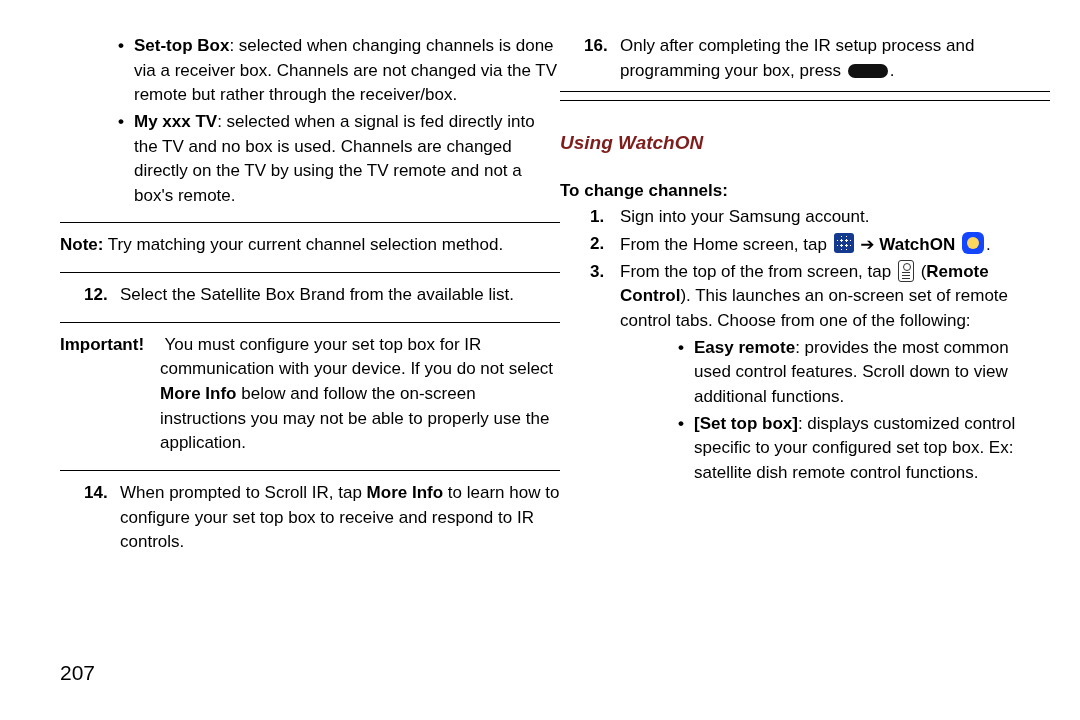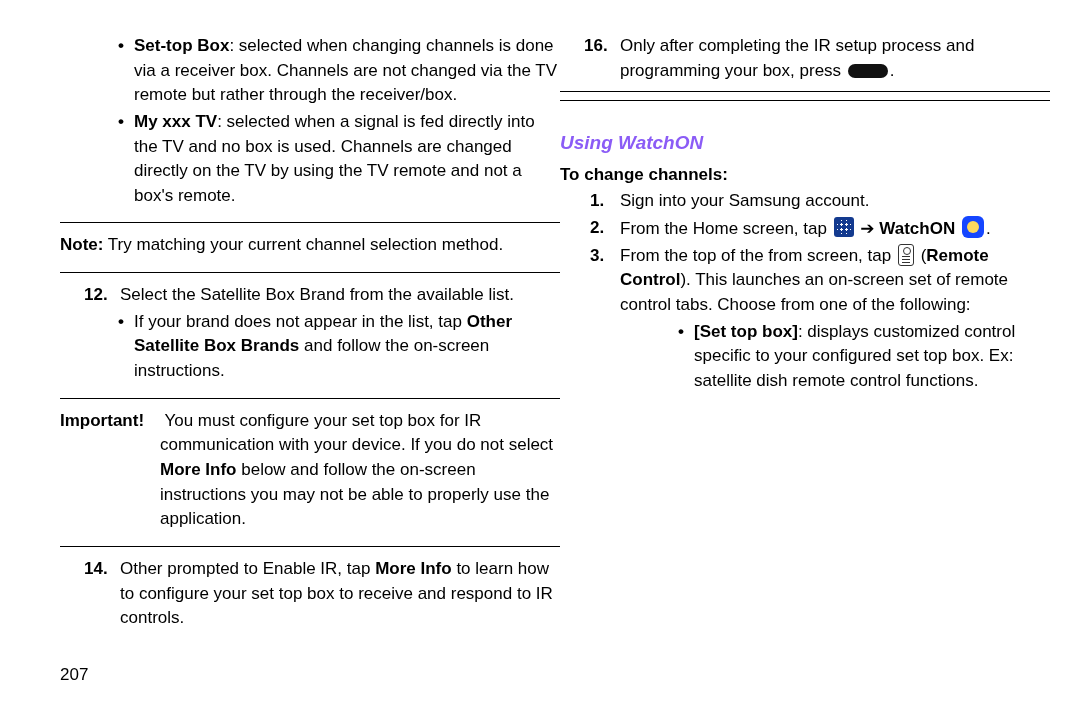--- a/index.html
+++ b/index.html
@@ -80,25 +80,25 @@
     margin: 0;
   }
   .ol-sub::before {
     content: "•";
     position: absolute;
     left: 58px;
     top: 0;
     font-weight: bold;
   }
   .section-hd {
-    color: #8b5cf6;
+    color: #7f1d1d;
     font-weight: bold;
     font-style: italic;
     font-size: 19px;
-    margin: 28px 0 6px 0;
+    margin: 28px 0 22px 0;
   }
   .subhd {
     font-weight: bold;
     margin: 4px 0 2px 0;
   }
   .r-ol {
     list-style: none;
     padding: 0;
     margin: 0;
   }
@@ -173,21 +173,21 @@
   .icon-home {
     display:inline-block; width:40px; height:14px;
     background:#111; border-radius:7px;
     vertical-align:-2px; margin:0 2px;
   }
   .hang-important { padding-left: 100px; }
   .hang-important > b:first-child {
     display:inline-block; margin-left:-100px; width:100px;
   }
   .pgnum {
-    position:absolute; left:60px; bottom:32px; font-size:17px;
+    position:absolute; left:60px; bottom:32px; font-size:21px;
   }
 </style>
 </head>
 <body>
 
 <div class="page">
 
   <div class="col col-left">
 
     <ul class="bullets">
@@ -202,33 +202,30 @@
     <hr class="rule">
     <p class="note-block">
       <b>Note:</b><span> Try matching your current channel selection method.</span>
     </p>
     <hr class="rule">
 
     <div class="ol-item">
       <span class="ol-num">12.</span>
       <span>Select the Satellite Box Brand from the available list.</span>
     </div>
-    <p class="ol-sub">
-      <span>If your brand does not appear in the list, tap </span><b>Other Satellite Box Brands</b><span> and follow the on-screen instructions.</span>
-    </p>
 
     <hr class="rule">
     <p class="important-block hang-important">
       <b>Important!</b><span> You must configure your set top box for IR communication with your device. If you do not select </span><b>More Info</b><span> below and follow the on-screen instructions you may not be able to properly use the application.</span>
     </p>
     <hr class="rule">
 
     <div class="ol-item">
       <span class="ol-num">14.</span>
-      <span>Other prompted to Enable IR, tap </span><b>More Info</b><span> to learn how to configure your set top box to receive and respond to IR controls.</span>
+      <span>When prompted to Scroll IR, tap </span><b>More Info</b><span> to learn how to configure your set top box to receive and respond to IR controls.</span>
     </div>
   </div>
 
   <div class="col col-right">
 
 
     <div class="ol-item">
       <span class="ol-num">16.</span>
       <span>Only after completing the IR setup process and programming your box, press </span>
       <span class="icon-home"></span><span>.</span>
@@ -251,20 +248,23 @@
         <span class="icon-apps"></span><span> ➔ </span><b>WatchON</b>
         <span class="icon-watchon"></span><span>.</span>
       </li>
       <li>
         <span class="num">3.</span>
         <span>From the top of the from screen, tap </span>
         <span class="icon-remote"></span><span> (</span><b>Remote Control</b><span>). This launches an on-screen set of remote control tabs. Choose from one of the following:</span>
 
         <ul class="r-sub">
           <li>
+            <b>Easy remote</b><span>: provides the most common used control features. Scroll down to view additional functions.</span>
+          </li>
+          <li>
             <b>[Set top box]</b><span>: displays customized control specific to your configured set top box. Ex: satellite dish remote control functions.</span>
           </li>
         </ul>
       </li>
     </ul>
   </div>
 
   <div class="pgnum">207</div>
 </div>
 

